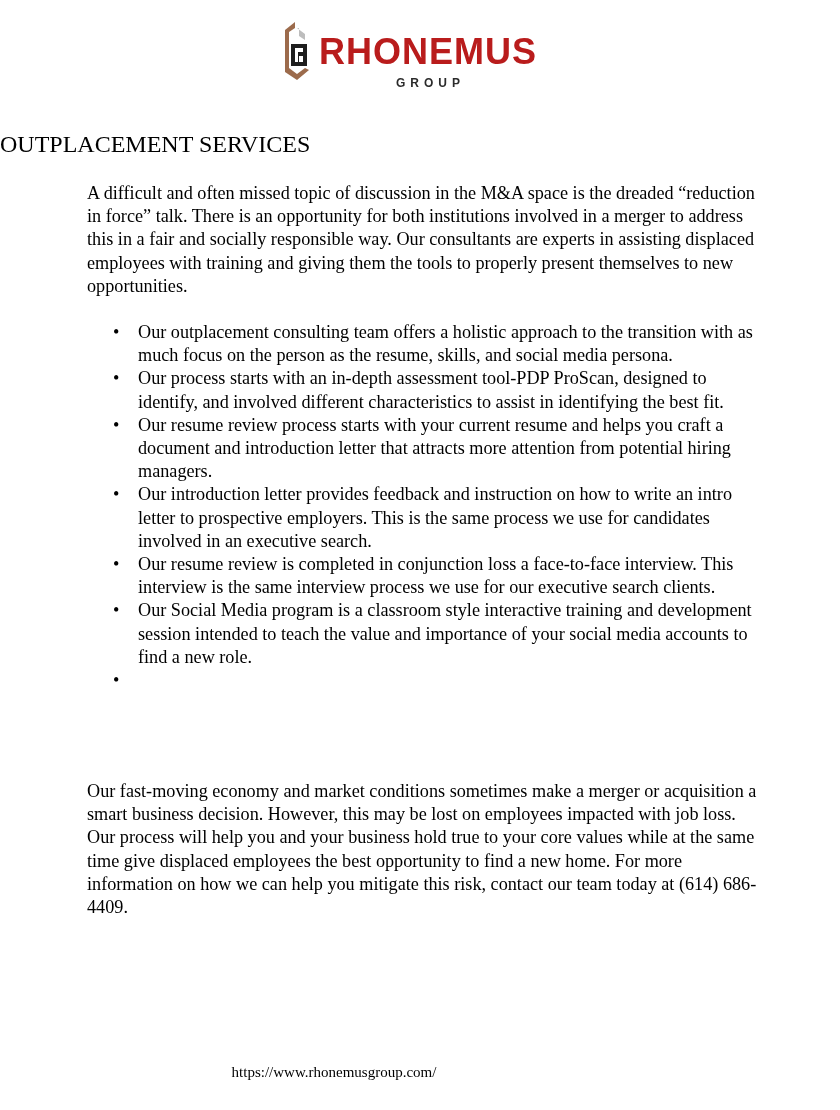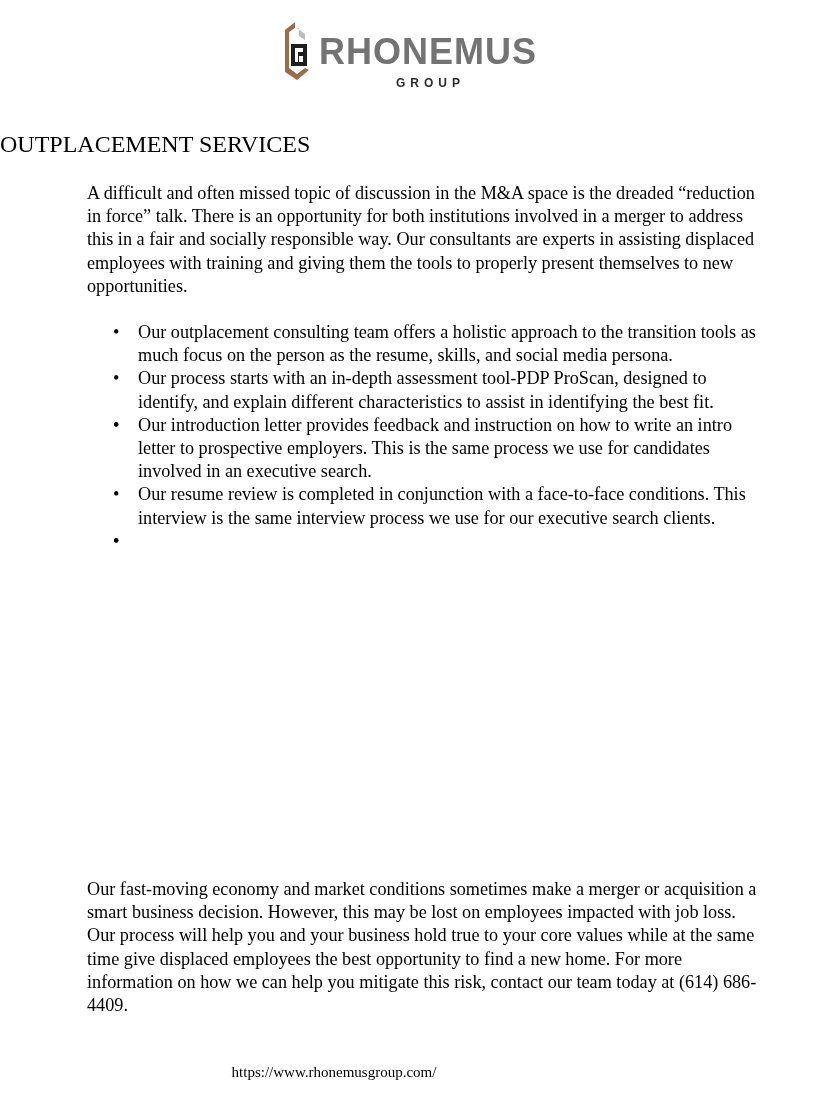--- a/index.html
+++ b/index.html
@@ -1,27 +1,27 @@
 <!DOCTYPE html>
 <html><head>
 <meta charset="utf-8">
 <style>
   html, body { margin:0; padding:0; background:#ffffff; }
   body { width:840px; height:1110px; position:relative; overflow:hidden;
          font-family:"Liberation Serif", serif; color:#000; }
   .logo { position:absolute; left:283px; top:22px; width:280px; height:70px; }
   .logo-mark { position:absolute; left:0; top:0; width:28px; height:58px; }
   .logo-word { position:absolute; left:36px; top:12px; font-family:"Liberation Sans", sans-serif;
-               font-weight:bold; font-size:36px; color:#737373; letter-spacing:1px; line-height:36px; }
+               font-weight:bold; font-size:36px; color:#b91c1c; letter-spacing:1px; line-height:36px; }
   .logo-sub { position:absolute; left:113px; top:54px; font-family:"Liberation Sans", sans-serif;
               font-weight:bold; font-size:12px; letter-spacing:5px; color:#2b2b2b; }
   .title { position:absolute; left:0; width:840px; top:131px; font-size:24px; }
   .para { position:absolute; left:87px; width:680px; font-size:18.2px; line-height:23.2px; margin:0; }
   .p1 { top:182px; }
-  .p2 { top:878px; }
+  .p2 { top:780px; }
   ul.bullets { position:absolute; left:87px; top:321px; width:680px; margin:0; padding:0; list-style:none;
                font-size:18.2px; line-height:23.2px; }
   ul.bullets li { position:relative; padding-left:51px; margin:0; }
   ul.bullets li .dot { position:absolute; left:26px; top:0; }
   .footer { position:absolute; left:0; width:668px; top:1064px; text-align:center; font-size:15px; }
 </style>
 </head>
 <body>
 
 <div class="logo">
@@ -35,24 +35,24 @@
   </svg>
   <div class="logo-word">RHONEMUS</div>
   <div class="logo-sub">GROUP</div>
 </div>
 
 <div class="title">OUTPLACEMENT SERVICES</div>
 
 <p class="para p1">A difficult and often missed topic of discussion in the M&amp;A space is the dreaded “reduction in force” talk. There is an opportunity for both institutions involved in a merger to address this in a fair and socially responsible way. Our consultants are experts in assisting displaced employees with training and giving them the tools to properly present themselves to new opportunities.</p>
 
 <ul class="bullets">
-  <li><span class="dot">•</span><span>Our outplacement consulting team offers a holistic approach to the transition tools as much focus on the person as the resume, skills, and social media persona.</span></li>
-  <li><span class="dot">•</span><span>Our process starts with an in-depth assessment tool-PDP ProScan, designed to identify, and explain different characteristics to assist in identifying the best fit.</span></li>
-  <li><span class="dot">•</span></li>
+  <li><span class="dot">•</span><span>Our outplacement consulting team offers a holistic approach to the transition with as much focus on the person as the resume, skills, and social media persona.</span></li>
+  <li><span class="dot">•</span><span>Our process starts with an in-depth assessment tool-PDP ProScan, designed to identify, and involved different characteristics to assist in identifying the best fit.</span></li>
+  <li><span class="dot">•</span><span>Our resume review process starts with your current resume and helps you craft a document and introduction letter that attracts more attention from potential hiring managers.</span></li>
   <li><span class="dot">•</span><span>Our introduction letter provides feedback and instruction on how to write an intro letter to prospective employers. This is the same process we use for candidates involved in an executive search.</span></li>
-  <li><span class="dot">•</span><span>Our resume review is completed in conjunction with a face-to-face conditions. This interview is the same interview process we use for our executive search clients.</span></li>
-  <li><span class="dot">•</span></li>
+  <li><span class="dot">•</span><span>Our resume review is completed in conjunction loss a face-to-face interview. This interview is the same interview process we use for our executive search clients.</span></li>
+  <li><span class="dot">•</span><span>Our Social Media program is a classroom style interactive training and development session intended to teach the value and importance of your social media accounts to find a new role.</span></li>
   <li><span class="dot">•</span></li>
 </ul>
 
 <p class="para p2">Our fast-moving economy and market conditions sometimes make a merger or acquisition a smart business decision. However, this may be lost on employees impacted with job loss. Our process will help you and your business hold true to your core values while at the same time give displaced employees the best opportunity to find a new home. For more information on how we can help you mitigate this risk, contact our team today at (614) 686-4409.</p>
 
 <div class="footer">https://www.rhonemusgroup.com/</div>
 
 </body></html>

